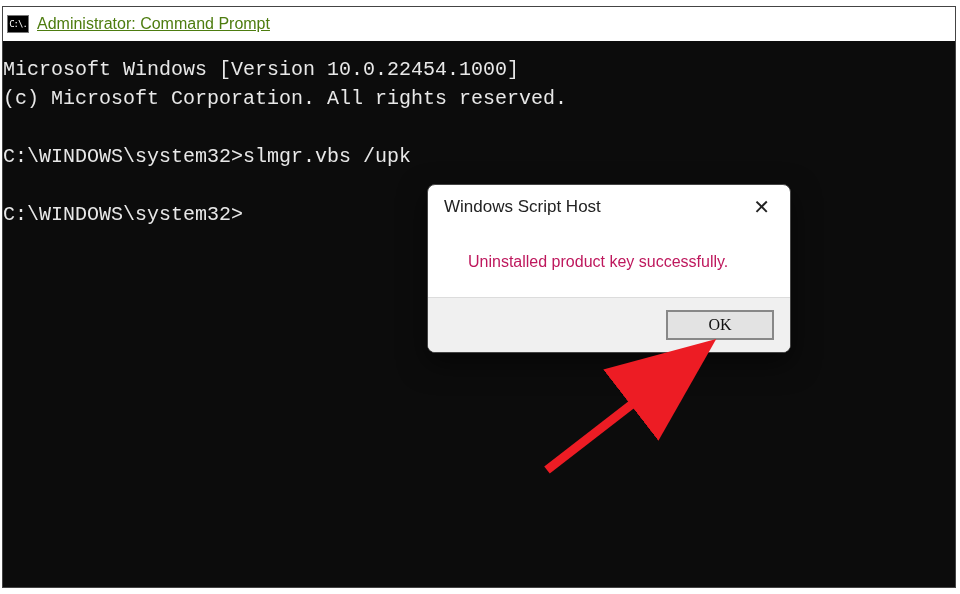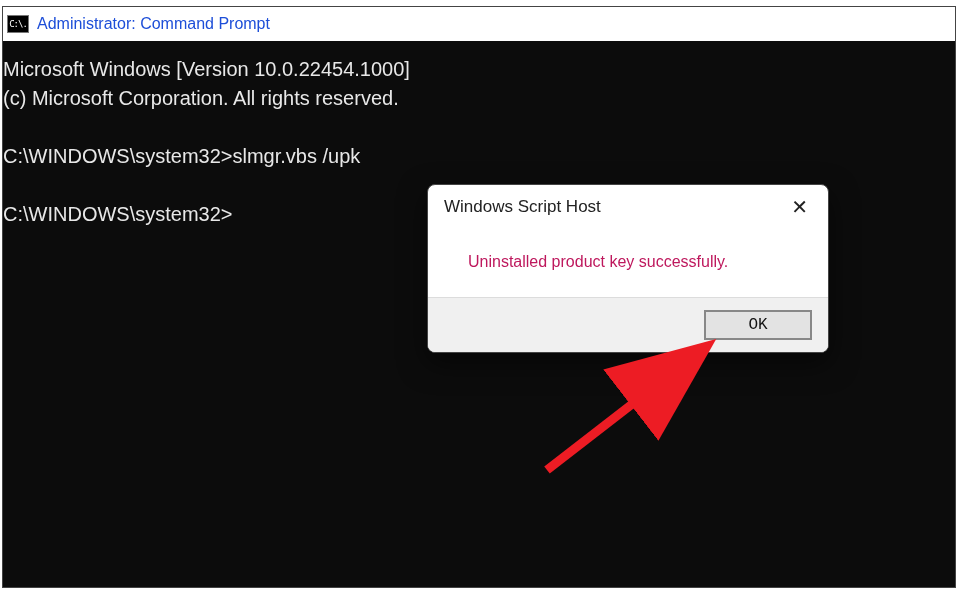--- a/index.html
+++ b/index.html
@@ -32,38 +32,39 @@
       display: flex; align-items: center; justify-content: center;
       border: 1px solid #777;
     }
     .app-icon-text {
       color: #fff;
       font-size: 9px;
       font-family: Consolas, monospace;
       letter-spacing: -1px;
     }
     .window-title {
-      color: #1d4ed8;
+      color: #4d7c0f;
       font-size: 16px;
+      text-decoration: underline;
     }
     .terminal {
       position: absolute;
       top: 34px; left: 0; right: 0; bottom: 0;
       background: #0c0c0c;
       color: #e8e8e8;
-      font-family: Liberation Sans, sans-serif;
+      font-family: Liberation Mono, monospace;
       font-size: 20px;
       line-height: 1.45;
       padding: 14px 0 0 0;
       white-space: pre;
     }
     .dialog {
       position: absolute;
       left: 427px; top: 184px;
-      width: 402px;
+      width: 364px;
       background: #fff;
       border: 1px solid #444;
       border-radius: 8px;
       box-shadow: 0 10px 28px rgba(0,0,0,0.55);
       overflow: hidden;
     }
     .dialog-header {
       display: flex;
       align-items: center;
       justify-content: space-between;
@@ -95,21 +96,21 @@
       display: flex;
       justify-content: flex-end;
     }
     .ok-btn {
       min-width: 108px;
       padding: 4px 0;
       font-size: 16px;
       background: #e3e3e3;
       border: 2px solid #888;
       cursor: pointer;
-      font-family: Liberation Mono, monospace;
+      font-family: Liberation Serif, serif;
       color: #111;
     }
     .annotation-arrow {
       position: absolute;
       left: 527px; top: 320px;
       pointer-events: none;
     }
   </style>
 </head>
 <body>

